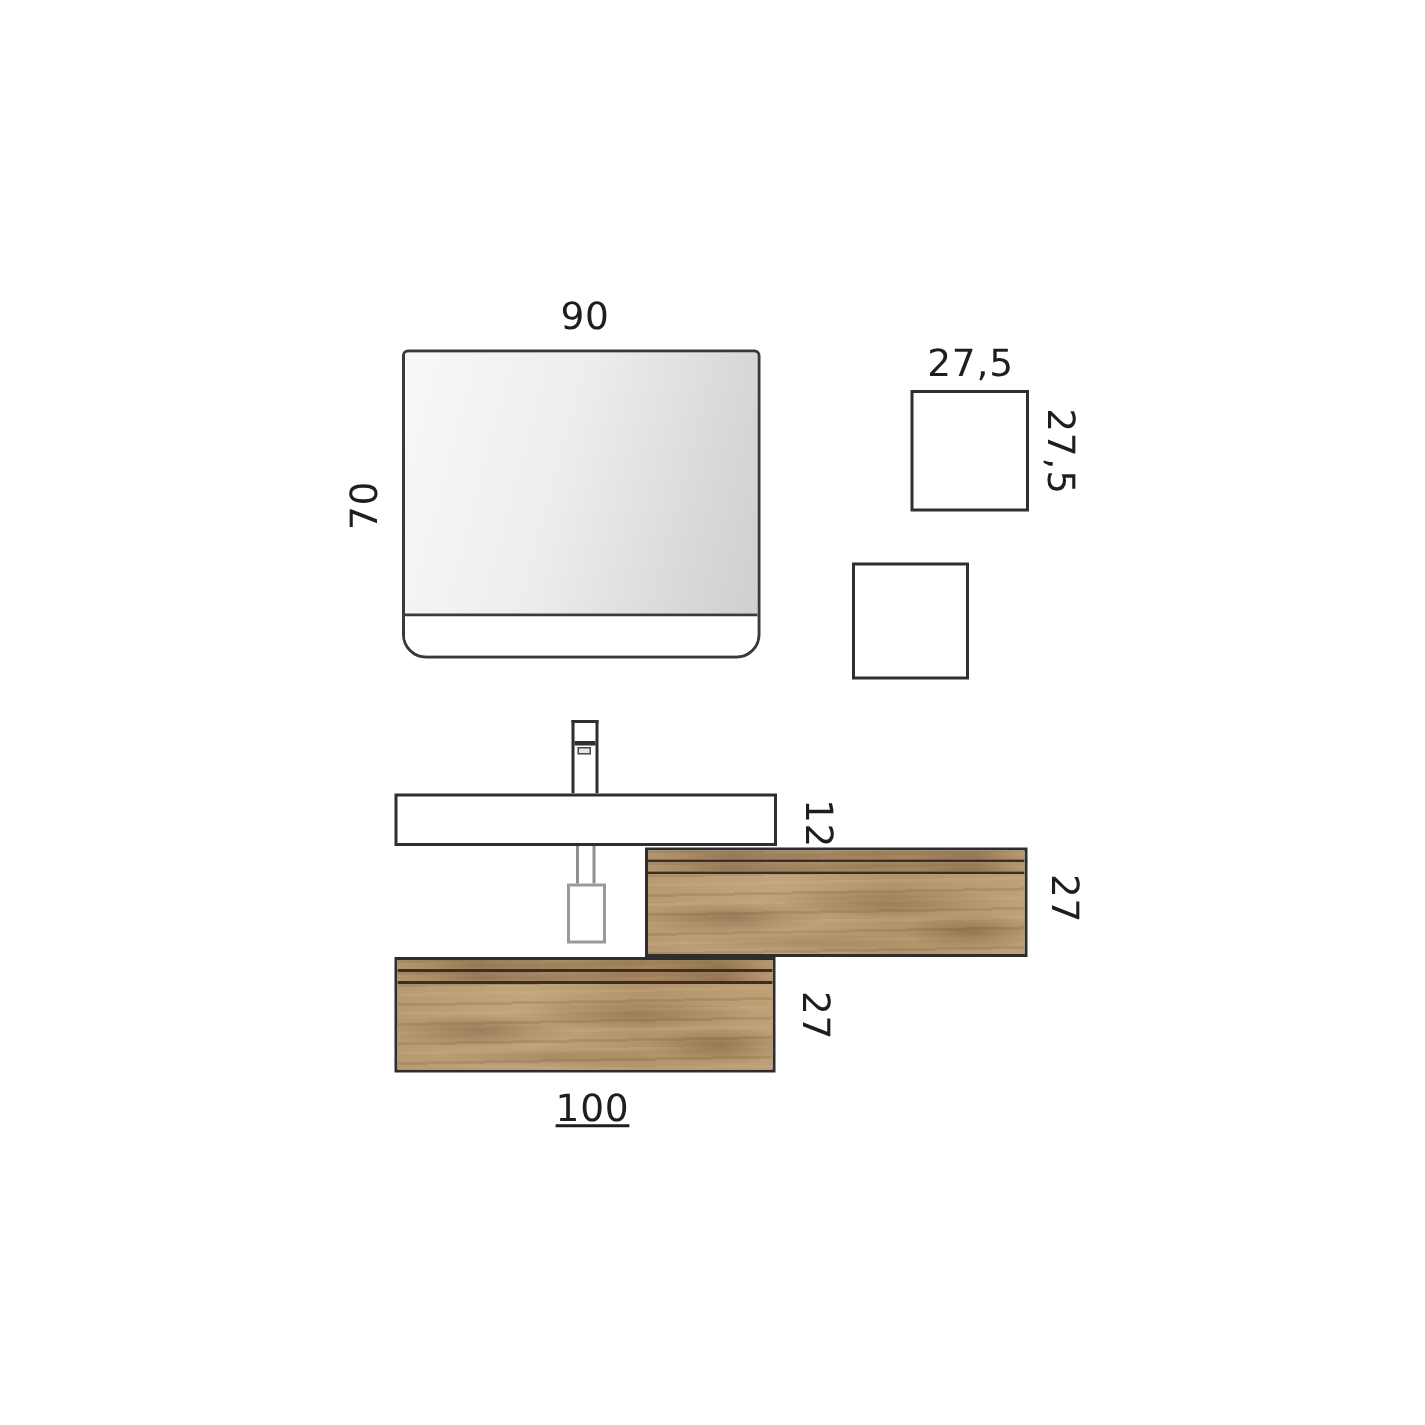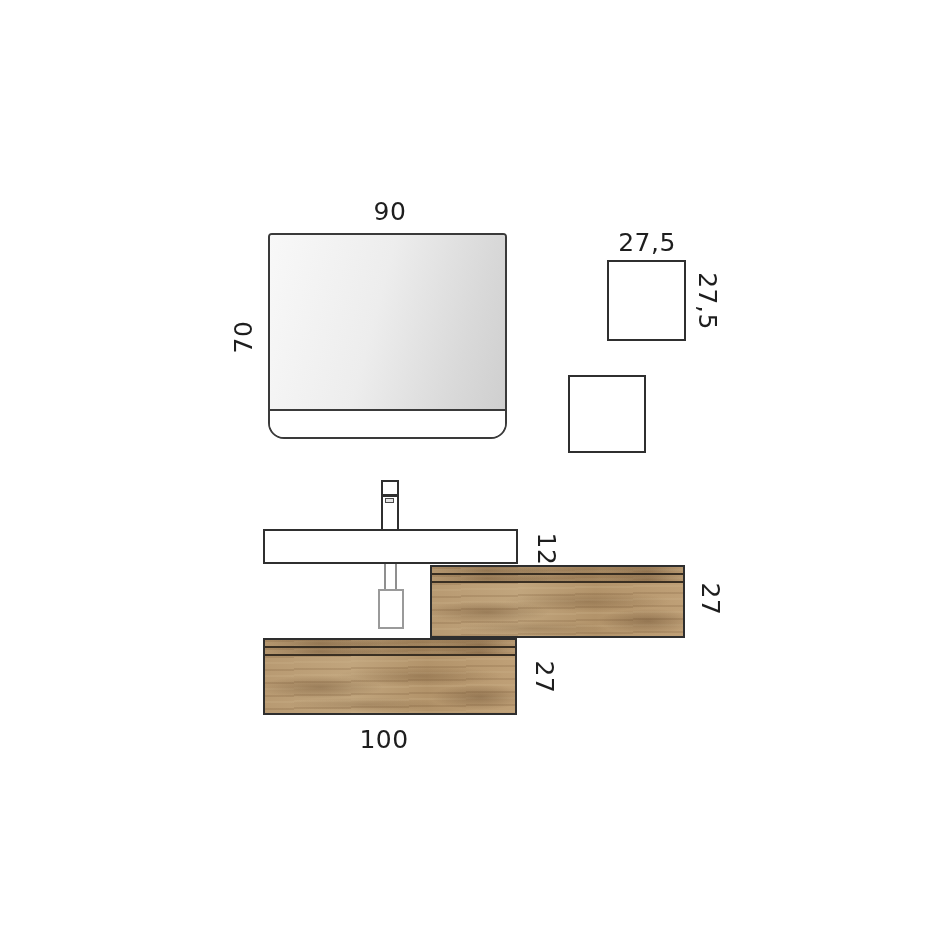--- a/index.html
+++ b/index.html
@@ -119,15 +119,15 @@
   <div class="dim rot-cw" style="left:710px;top:599px;">27</div>
 
   <div class="cabinet lower">
     <div class="cab-strip wood"></div>
     <div class="cab-groove"></div>
     <div class="cab-strip wood"></div>
     <div class="cab-groove"></div>
     <div class="cab-body wood"></div>
   </div>
   <div class="dim rot-cw" style="left:544px;top:677px;">27</div>
-  <div class="dim" style="left:384px;top:739px;">100</div>
+  <div class="dim" style="left:395px;top:739px;text-decoration:underline;">100</div>
 
 </div>
 
 </body></html>

